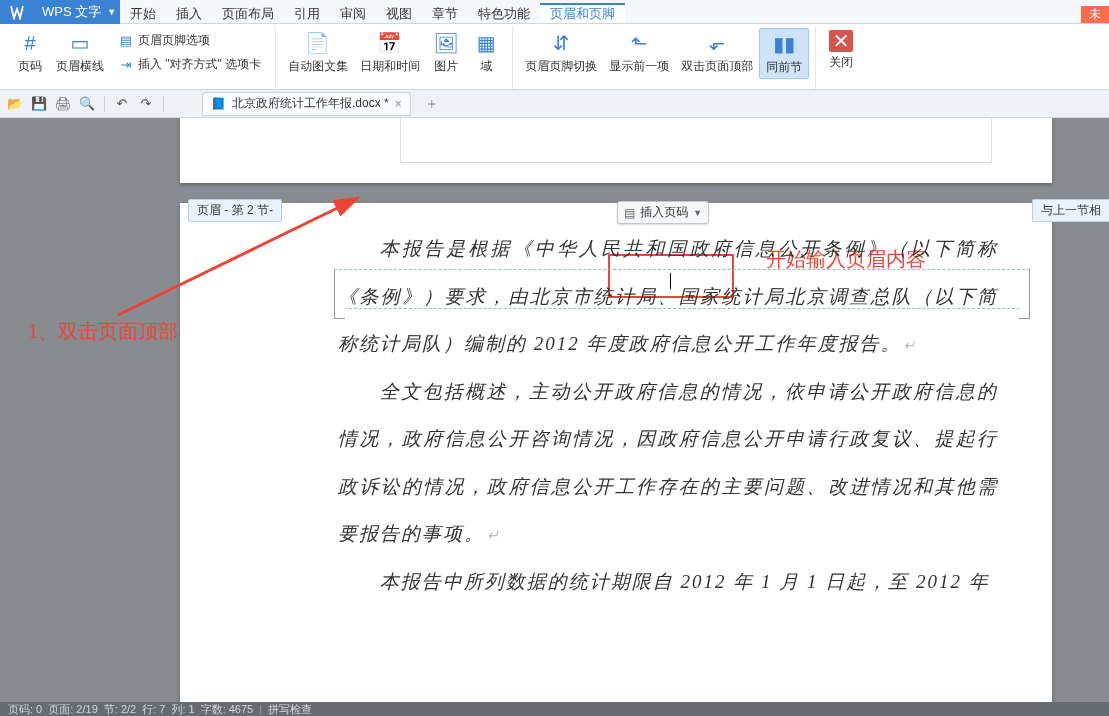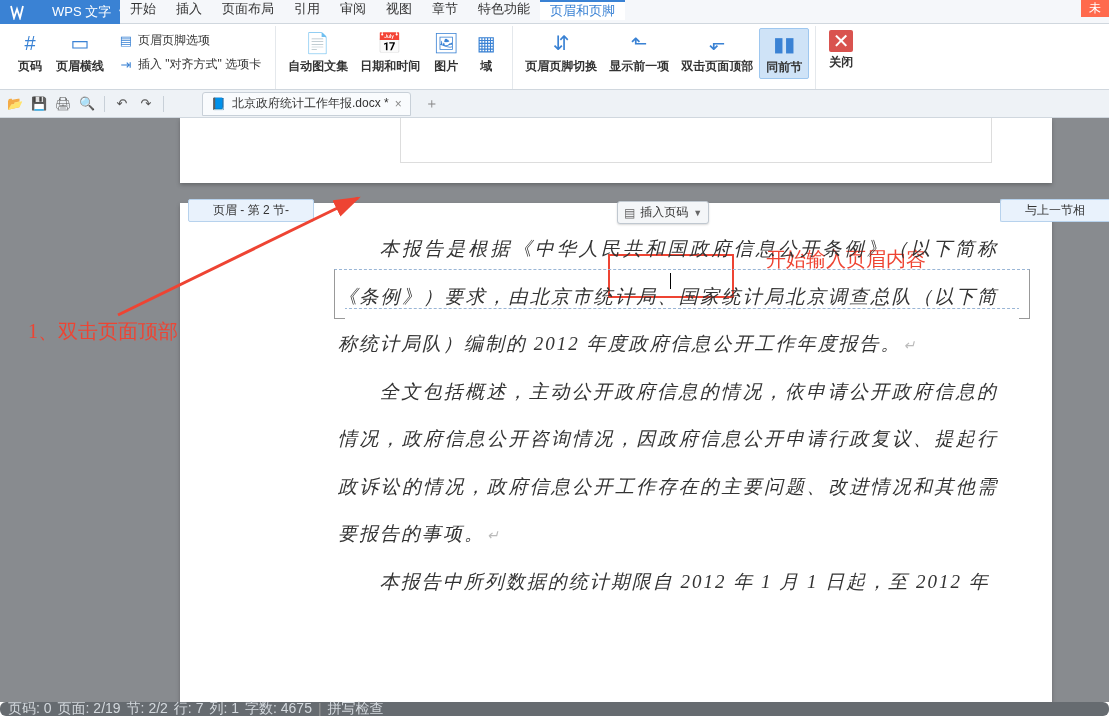--- a/index.html
+++ b/index.html
@@ -1,36 +1,36 @@
 <!DOCTYPE html>
 <html><head>
 <meta charset="utf-8">
 <style>
 * { box-sizing: border-box; margin: 0; padding: 0; }
 body { font-family: "Microsoft YaHei", sans-serif; font-size: 12px; background: #fff; overflow: hidden; width: 1109px; height: 716px; position: relative; }
 
 
 .titlebar { height: 24px; background: #3a82d4; display: flex; align-items: center; color: #fff; }
 .titlebar .logo { width: 22px; height: 22px; display: flex; align-items: center; justify-content: center; margin-left: 6px; }
-.titlebar .app-name { margin-left: 24px; font-size: 13px; }
+.titlebar .app-name { margin-left: 14px; font-size: 13px; }
 .titlebar .caret { margin-left: 6px; font-size: 9px; }
 
 
-.menubar { height: 24px; background: #f5f7fa; display: flex; align-items: flex-start; border-bottom: 1px solid #d0d7de; position: absolute; top: 0; left: 120px; right: 0; }
+.menubar { height: 24px; background: #f5f7fa; display: flex; align-items: flex-end; border-bottom: 1px solid #d0d7de; position: absolute; top: 0; left: 120px; right: 0; }
 .menubar .tab { padding: 0 10px; font-size: 13px; color: #333; display: flex; align-items: center; cursor: pointer; background: #f5f7fa; }
 .menubar .tab.active { color: #3a82d4; background: #fff; border-top: 2px solid #3a82d4; }
 .menubar .right-btn { margin-left: auto; width: 28px; background: #ff6a4d; color: #fff; display: flex; align-items: center; justify-content: center; }
 
 
 .ribbon { height: 66px; background: #fff; border-bottom: 1px solid #d0d7de; display: flex; align-items: stretch; padding: 2px 4px 0; }
 .rgroup { display: flex; align-items: flex-start; padding: 2px 6px 0; border-right: 1px solid #e4e8ec; }
 .rgroup:last-child { border-right: none; }
 .bigbtn { display: flex; flex-direction: column; align-items: center; justify-content: flex-start; padding: 2px 6px; cursor: pointer; min-width: 38px; }
 .bigbtn .ic { width: 28px; height: 26px; display: flex; align-items: center; justify-content: center; font-size: 20px; color: #3a82d4; }
-.bigbtn .lbl { font-size: 12px; color: #333; text-align: left; margin-top: 2px; white-space: nowrap; font-weight: bold; }
+.bigbtn .lbl { font-size: 12px; color: #333; text-align: left; margin-top: 2px; white-space: nowrap; }
 .bigbtn.active { background: #cfe3f7; border: 1px solid #9ec7ef; border-radius: 2px; }
 .smallrow { display: flex; flex-direction: column; padding: 2px 4px; gap: 4px; }
 .smallbtn { display: flex; align-items: center; gap: 4px; font-size: 12px; color: #333; cursor: pointer; height: 20px; padding: 0 4px; }
 .smallbtn .ic { width: 16px; height: 16px; display: flex; align-items: center; justify-content: center; color: #3a82d4; font-size: 13px; }
 .closebtn .ic { background: #d9534f; color: #fff; border-radius: 2px; width: 24px; height: 22px; }
 
 
 .qat { height: 28px; background: #eef2f6; border-bottom: 1px solid #d0d7de; display: flex; align-items: center; padding: 0 6px; gap: 6px; }
 .qat .qbtn { width: 18px; height: 18px; display: flex; align-items: center; justify-content: center; font-size: 13px; color: #555; cursor: pointer; }
 .qat .sep { width: 1px; height: 16px; background: #c8d0d8; margin: 0 2px; }
@@ -48,42 +48,42 @@
 
 
 .header-zone { position: absolute; left: 154px; right: 22px; top: 66px; height: 40px; border: 1px dashed #9ab6d6; border-left: 1px solid #999; border-right: 1px solid #999; }
 .header-zone::before, .header-zone::after { content: ""; position: absolute; width: 10px; height: 10px; border: 1px solid #999; background: #fff; }
 .header-zone::before { left: -1px; bottom: -11px; border-top: none; border-right: none; }
 .header-zone::after { right: -1px; bottom: -11px; border-top: none; border-left: none; }
 .cursor-box { position: absolute; left: 428px; top: 51px; width: 126px; height: 44px; border: 2px solid #e43; }
 .blink-cursor { position: absolute; left: 490px; top: 70px; width: 1px; height: 16px; background: #000; }
 
 
-.tag { position: absolute; background: #e9f2fc; border: 1px solid #b7d2ed; border-radius: 2px; padding: 2px 24px; font-size: 12px; color: #333; }
+.tag { position: absolute; background: #e9f2fc; border: 1px solid #b7d2ed; border-radius: 2px; padding: 2px 8px; font-size: 12px; color: #333; }
 .tag-header { left: 188px; top: 199px; }
 .tag-next { right: 0; top: 199px; border-right: none; border-radius: 2px 0 0 2px; }
 
 
 .insert-pn { position: absolute; left: 617px; top: 201px; display: flex; align-items: center; background: #f4f6f8; border: 1px solid #c0c8d0; border-radius: 3px; padding: 2px 6px; gap: 5px; font-size: 12px; color: #333; box-shadow: 0 1px 2px rgba(0,0,0,.15); }
 .insert-pn .ic { color: #666; }
 .insert-pn .dd { font-size: 9px; color: #666; }
 
 
 .body-text { position: absolute; left: 338px; top: 225px; width: 660px; font-family: "SimSun", serif; font-size: 19px; color: #333; line-height: 2.5; letter-spacing: 2px; text-align: justify; font-style: italic; }
 .body-text p { text-indent: 2.2em; }
 .ret { color: #bbb; font-size: 14px; margin-left: 2px; }
 
 
 .anno { position: absolute; color: #e43; font-size: 20px; font-family: "SimSun", serif; }
 .anno1 { left: 28px; top: 318px; }
 .anno2 { left: 766px; top: 246px; }
 .arrow { position: absolute; left: 108px; top: 190px; width: 260px; height: 130px; pointer-events: none; }
 
 
-.statusbar { position: absolute; left: 0; right: 0; bottom: 0; height: 14px; background: #666b70; color: #d4d9de; font-size: 14px; display: flex; align-items: center; padding: 0 8px; gap: 6px; border-radius: 6px; }
+.statusbar { position: absolute; left: 0; right: 0; bottom: 0; height: 14px; background: #666b70; color: #d4d9de; font-size: 11px; display: flex; align-items: center; padding: 0 8px; gap: 6px; }
 .statusbar .sep { color: #999; }
 </style>
 </head>
 <body>
 
 <div class="titlebar">
   <span class="logo">
     <svg width="16" height="16" viewBox="0 0 16 16">
         <path d="M2 2 L5 14 L8 5 L11 14 L14 2" stroke="#fff" stroke-width="1.8" fill="none"></path>
       </svg>

